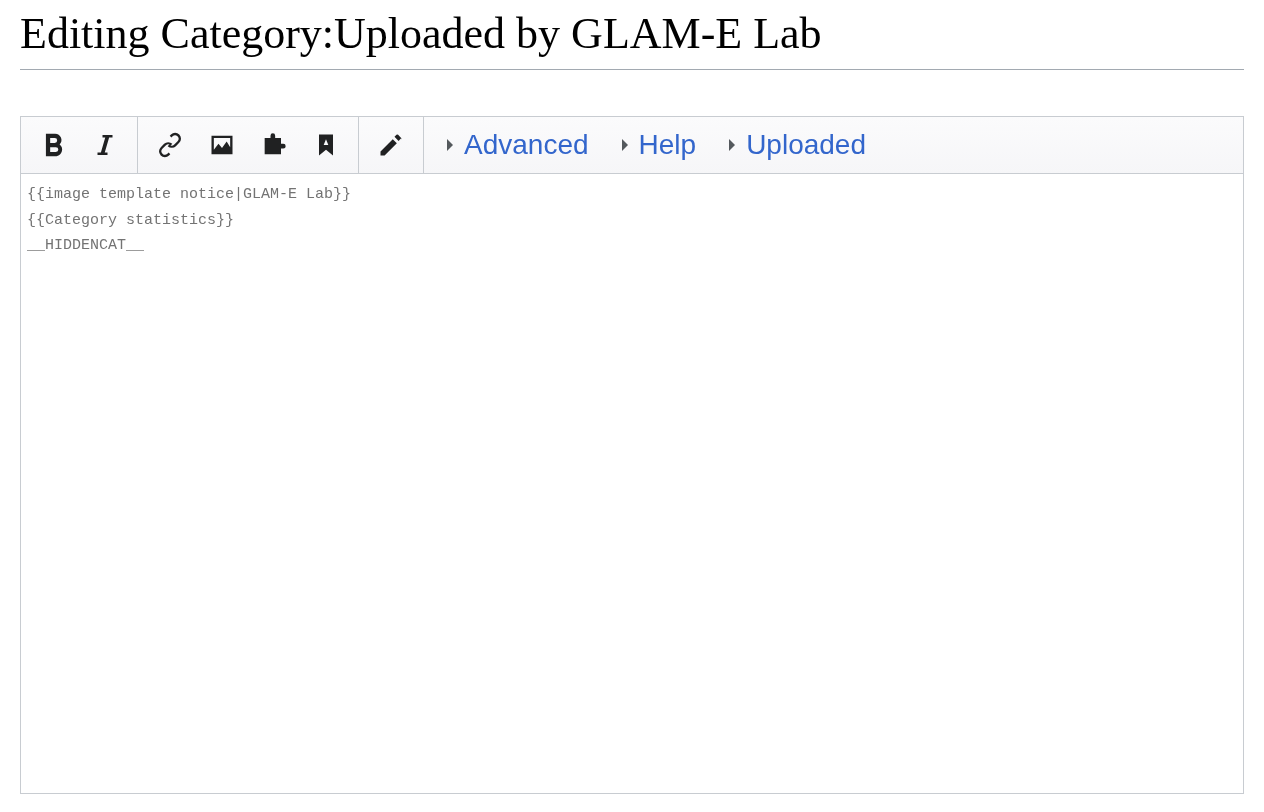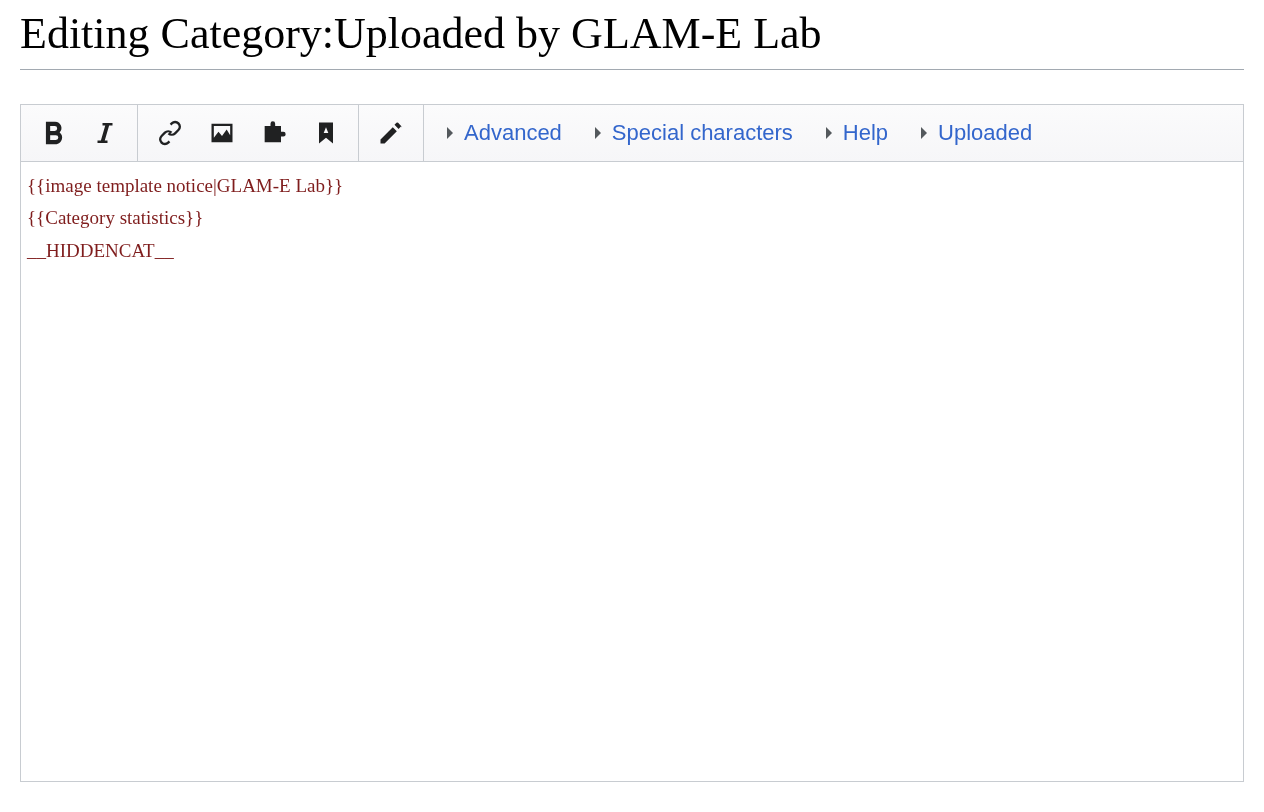--- a/index.html
+++ b/index.html
@@ -8,21 +8,21 @@
     background: #fff;
     color: #202122;
     padding: 0 20px;
   }
   .page-title {
     font-size: 44px;
     font-weight: 400;
     font-family: Georgia, 'Times New Roman', serif;
     padding: 8px 0 10px 0;
     border-bottom: 1px solid #a2a9b1;
-    margin-bottom: 34px;
+    margin-bottom: 46px;
     color: #000;
   }
   .toolbar {
     display: flex;
     align-items: stretch;
     background: linear-gradient(to bottom, #fbfbfc, #f6f6f8);
     border: 1px solid #c8ccd1;
     border-bottom: 1px solid #c8ccd1;
     height: 58px;
     font-family: -apple-system, BlinkMacSystemFont, 'Segoe UI', Arial, sans-serif;
@@ -43,21 +43,21 @@
     color: #202122;
   }
   .tb-btn svg { width: 28px; height: 28px; }
   .tb-btn.bold svg { width: 34px; height: 34px; }
   .tb-btn.italic svg { width: 30px; height: 30px; }
   .tb-links {
     display: flex;
     align-items: center;
     gap: 28px;
     padding: 0 18px;
-    font-size: 22px;
+    font-size: 28px;
   }
   .tb-link {
     display: flex;
     align-items: center;
     gap: 6px;
     color: #3366cc;
     cursor: pointer;
     text-decoration: none;
   }
   .chev {
@@ -65,26 +65,26 @@
     width: 16px;
     height: 16px;
     flex-shrink: 0;
   }
   .editor {
     width: 100%;
     min-height: 620px;
     border: 1px solid #c8ccd1;
     border-top: none;
     padding: 8px 6px;
-    font-family: Liberation Serif, serif;
-    font-size: 19px;
+    font-family: Liberation Mono, monospace;
+    font-size: 15px;
     line-height: 1.7;
     resize: none;
     outline: none;
-    color: #7f1d1d;
+    color: #737373;
     white-space: pre;
     overflow: auto;
   }
 </style>
 </head>
 <body>
 
 
 
 <h1 class="page-title">Editing Category:Uploaded by GLAM-E Lab</h1>
@@ -139,26 +139,20 @@
     <a class="tb-link">
       <svg class="chev" viewBox="0 0 16 16">
           <path fill="currentColor" d="M5 2l6 6-6 6V2z"></path>
         </svg>
       <span>Advanced</span>
     </a>
     <a class="tb-link">
       <svg class="chev" viewBox="0 0 16 16">
           <path fill="currentColor" d="M5 2l6 6-6 6V2z"></path>
         </svg>
-      <span>Special characters</span>
-    </a>
-    <a class="tb-link">
-      <svg class="chev" viewBox="0 0 16 16">
-          <path fill="currentColor" d="M5 2l6 6-6 6V2z"></path>
-        </svg>
       <span>Help</span>
     </a>
     <a class="tb-link">
       <svg class="chev" viewBox="0 0 16 16">
           <path fill="currentColor" d="M5 2l6 6-6 6V2z"></path>
         </svg>
       <span>Uploaded</span>
     </a>
   </div>
 

